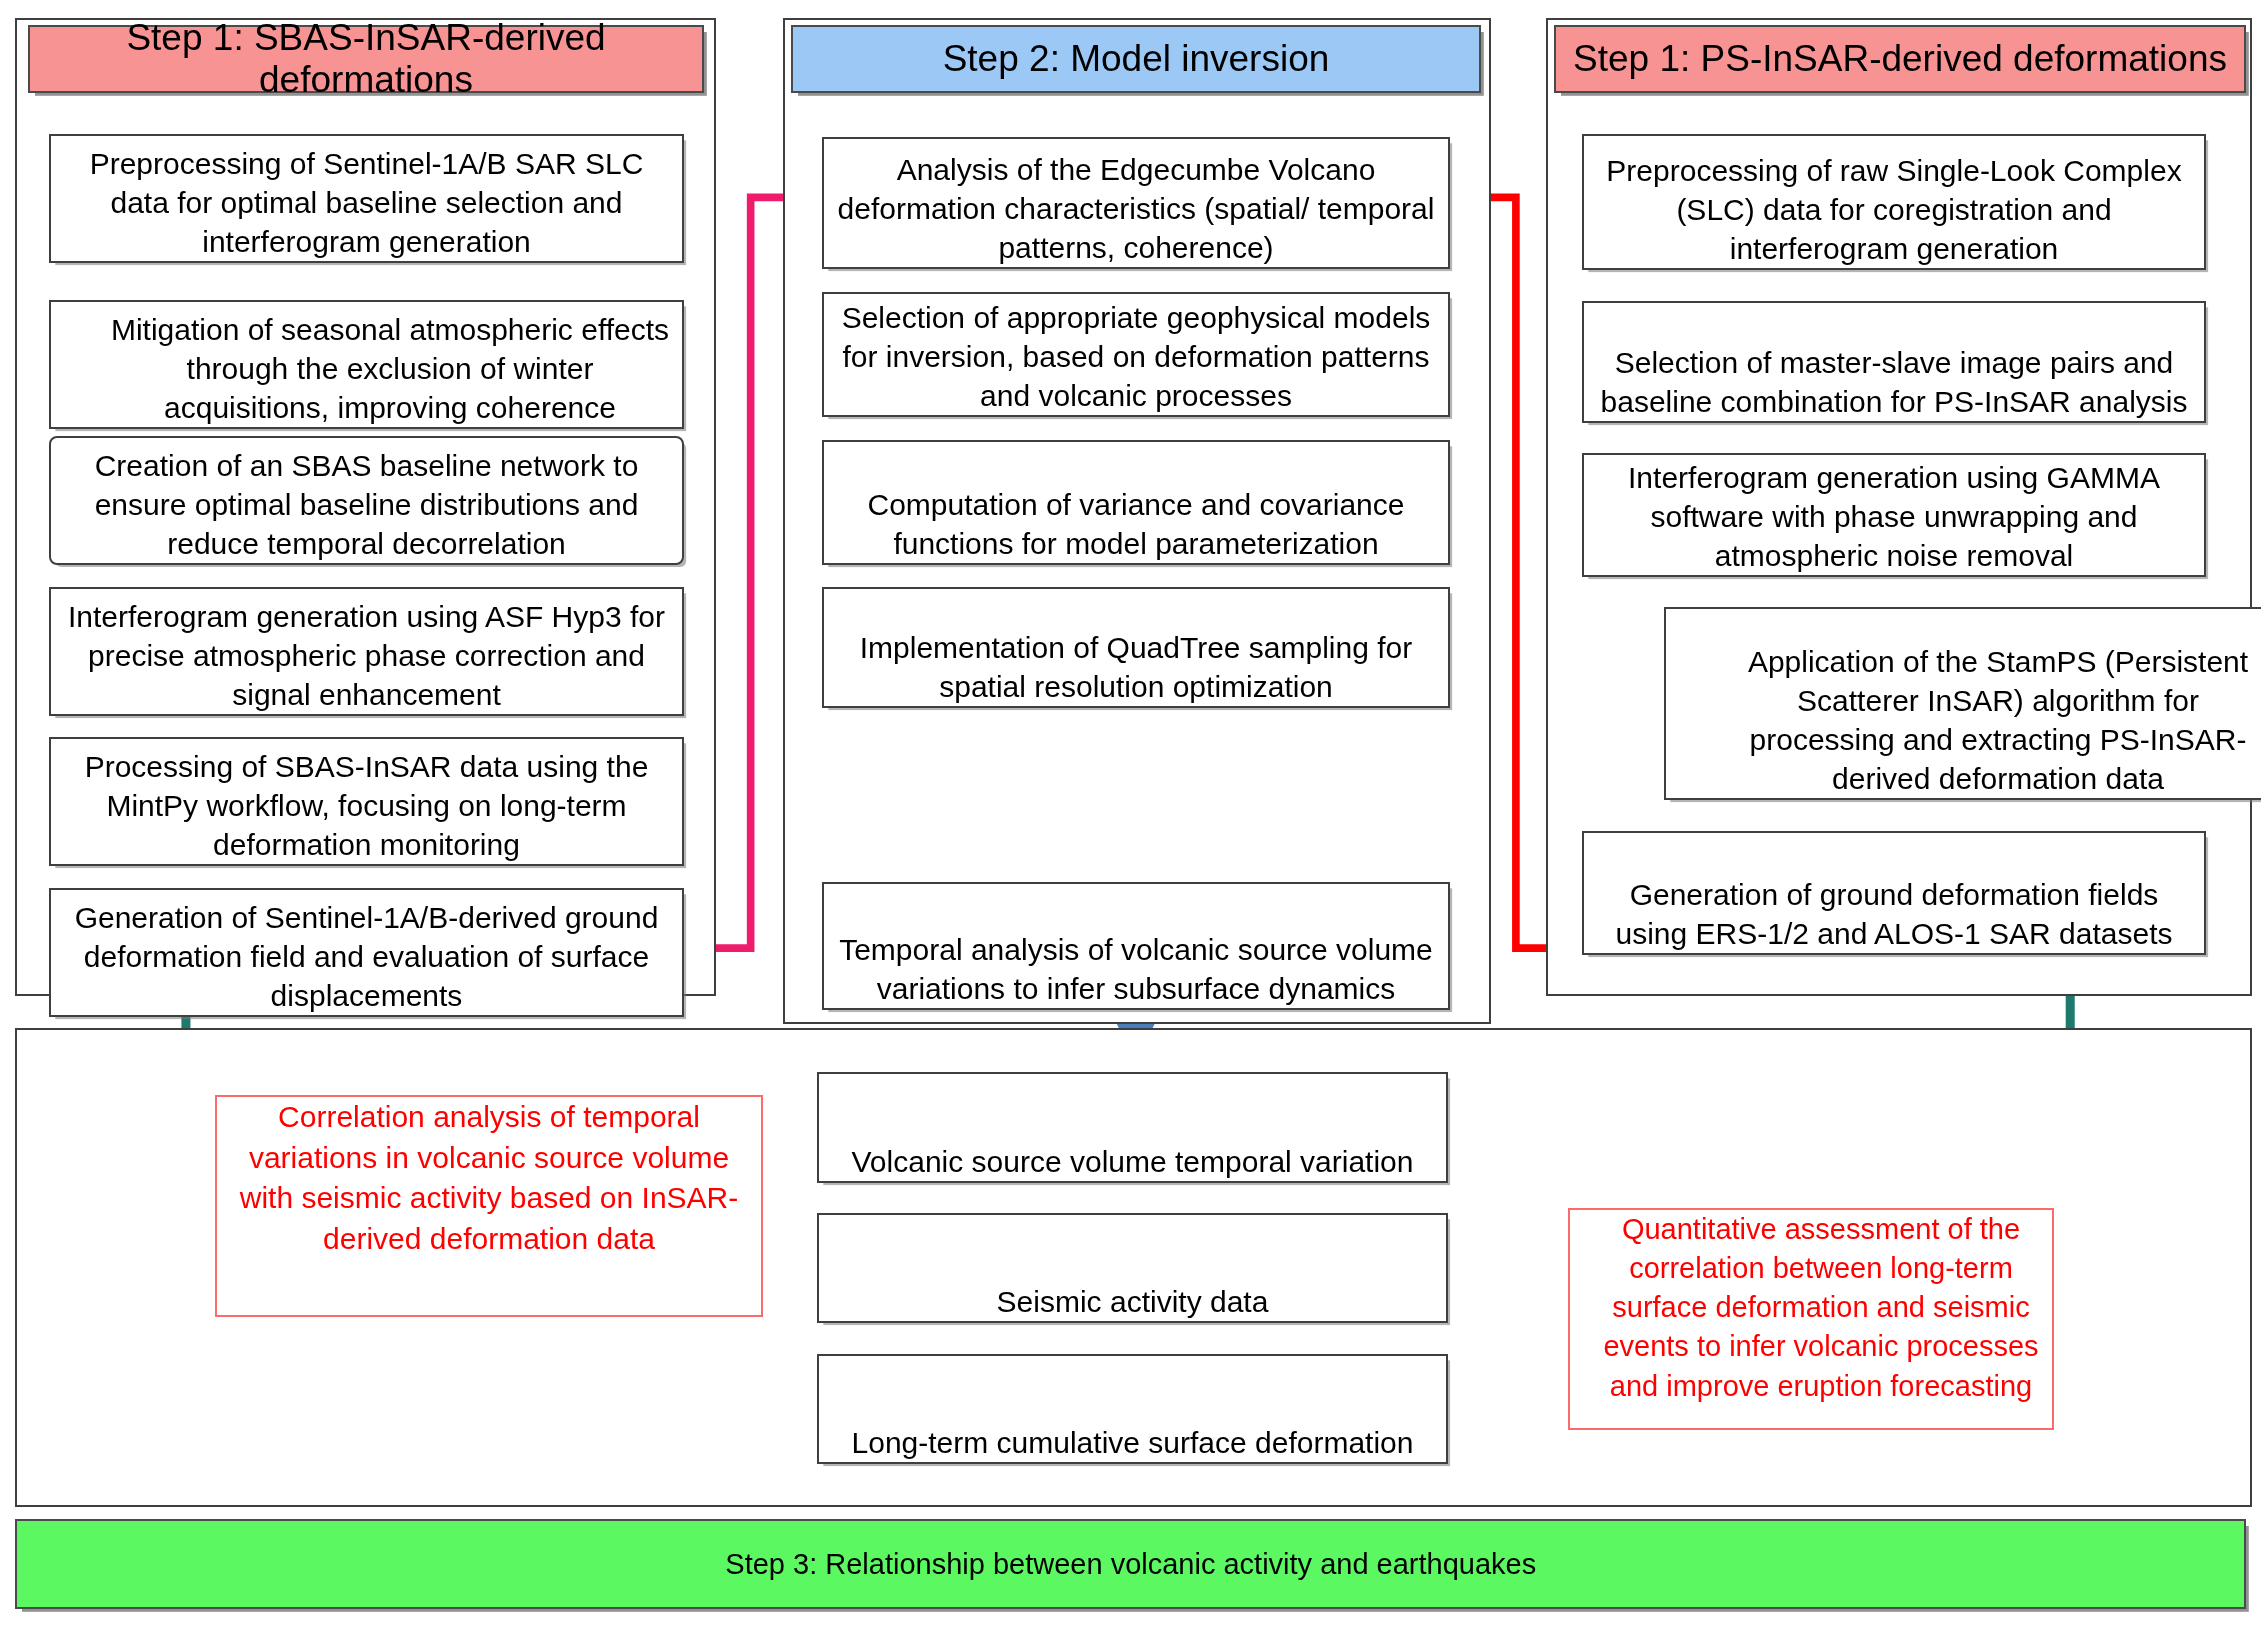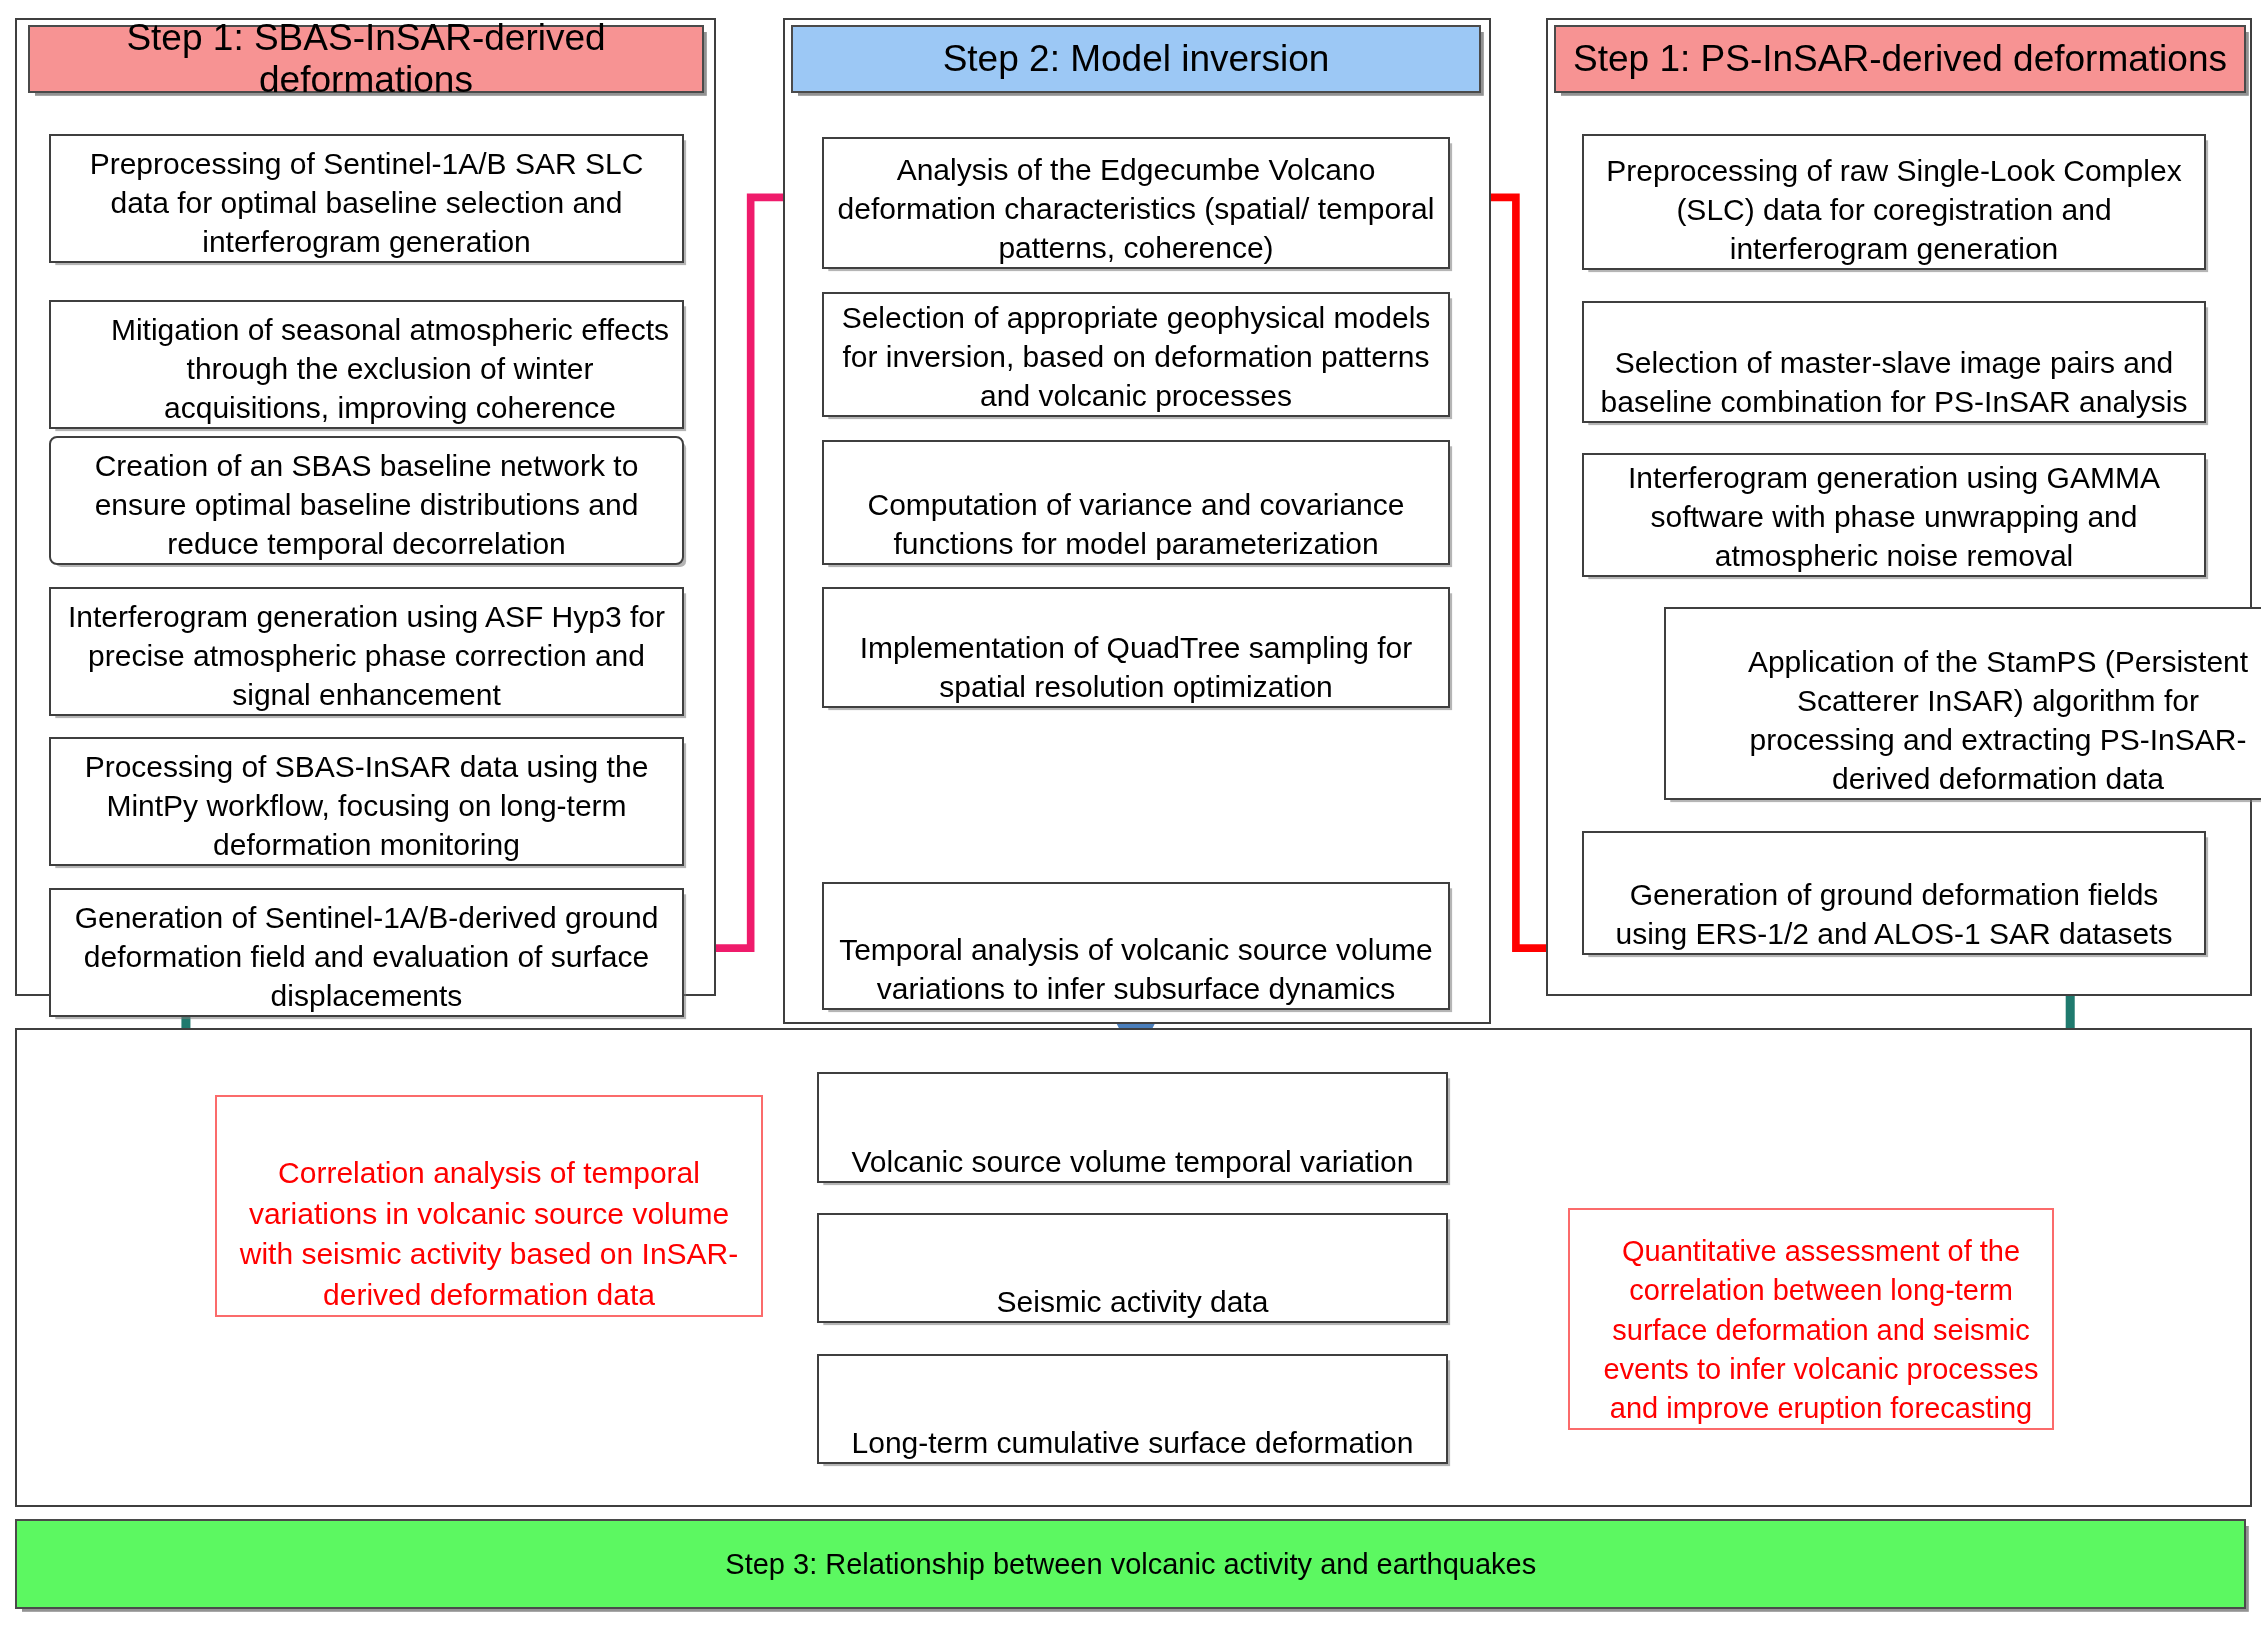--- a/index.html
+++ b/index.html
@@ -34,21 +34,21 @@
   }
   .hdr-red{background:#f79393;}
   .hdr-blue{background:#9cc8f5;}
   .hdr-green{background:#5cf861;}
 
   .step-box{font-size:30px;}
   .red-note{
     position:absolute;box-sizing:border-box;
     border:2.1px solid #fb6b6b;background:#fff;
     color:#ff0000;font-size:30px;line-height:1.35;
-    display:flex;align-items:flex-end;justify-content:center;text-align:center;
+    display:flex;align-items:flex-start;justify-content:center;text-align:center;
   }
   .red-note span{display:block;padding:0 11px;}
 
   svg.overlay{position:absolute;left:0;top:0;width:2261px;height:1629px;pointer-events:none;}
 </style>
 </head>
 <body>
 
 <div id="canvas">
 

